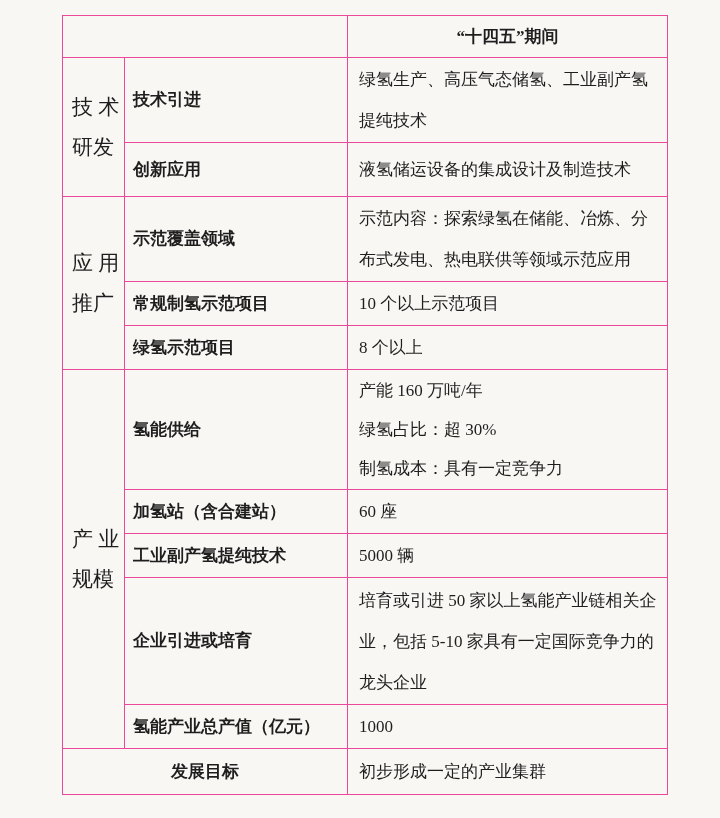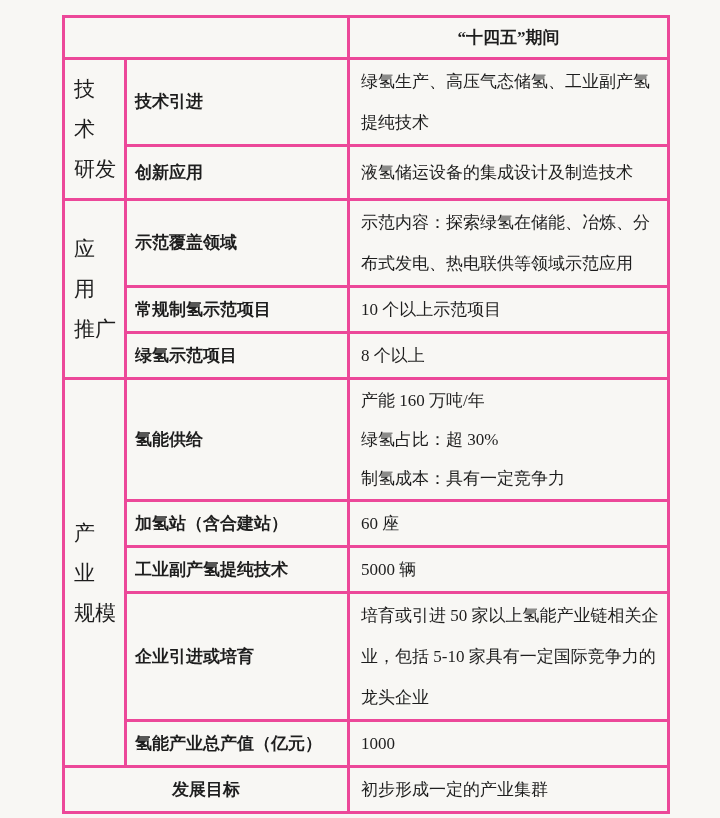--- a/index.html
+++ b/index.html
@@ -31,21 +31,21 @@
     white-space: nowrap;
   }
   table.goals {
     border-collapse: collapse;
     table-layout: fixed;
     width: 605px;
     margin-left: 62px;
     margin-top: 6px;
   }
   table.goals td {
-    border: 3px solid #ec4899;
+    border: 1px solid #ec4899;
     vertical-align: middle;
     box-sizing: border-box;
     overflow: hidden;
   }
   td.head-cell {
     text-align: center;
     font-weight: bold;
     font-size: 17px;
   }
   td.group-cell {

